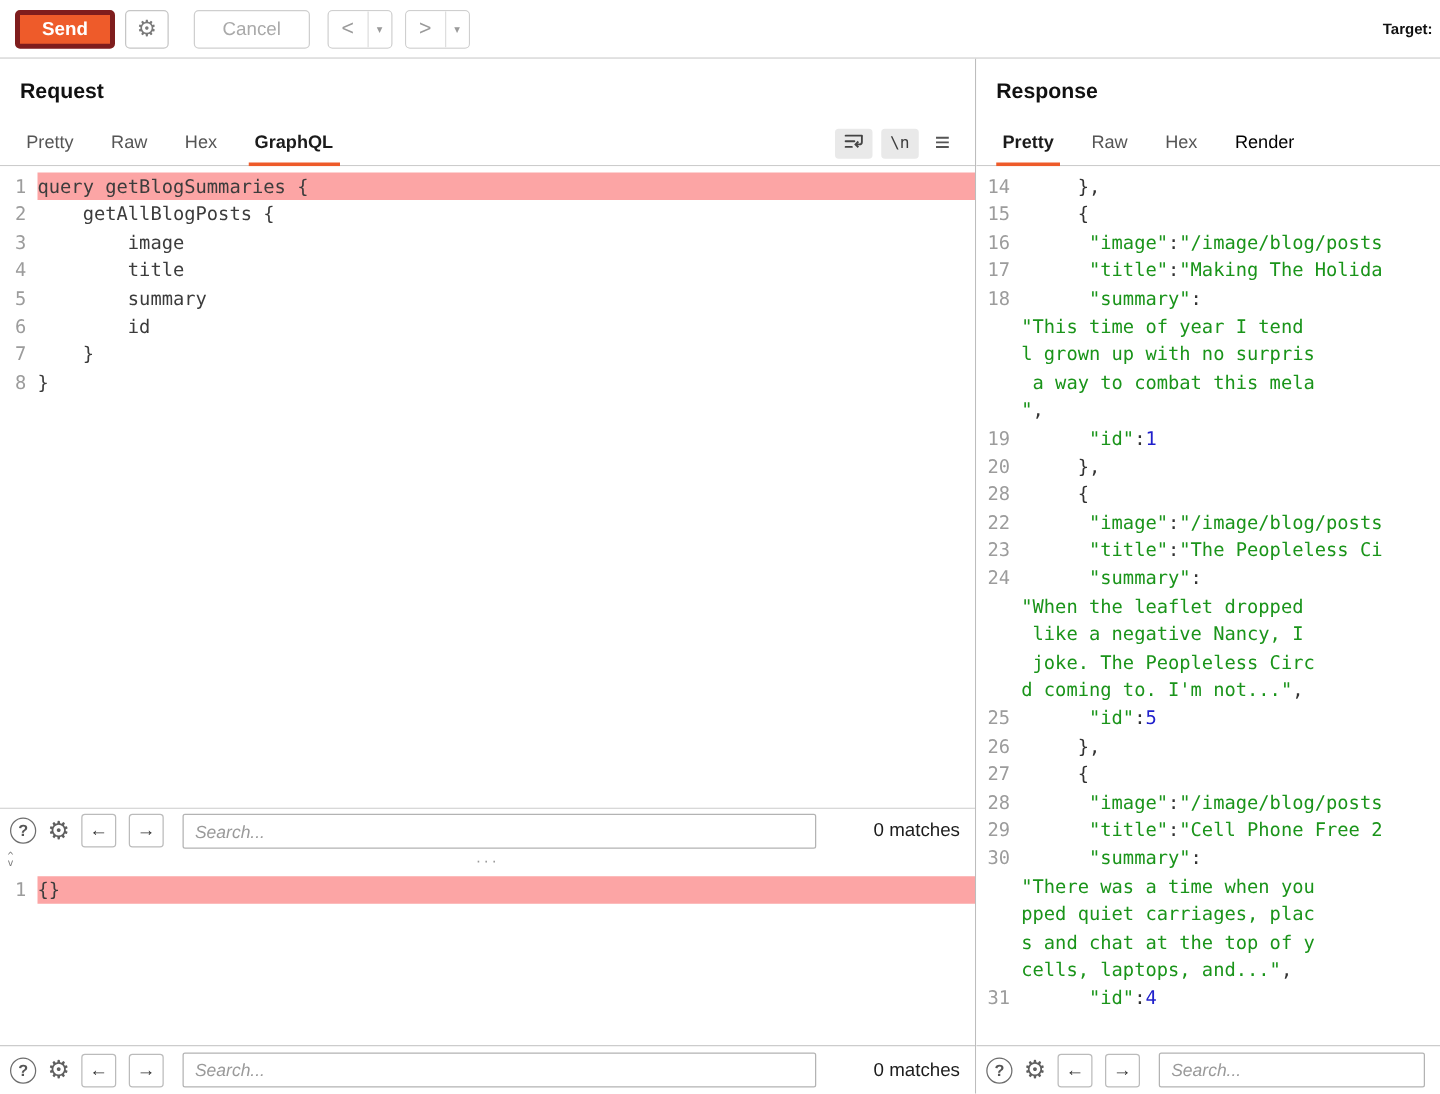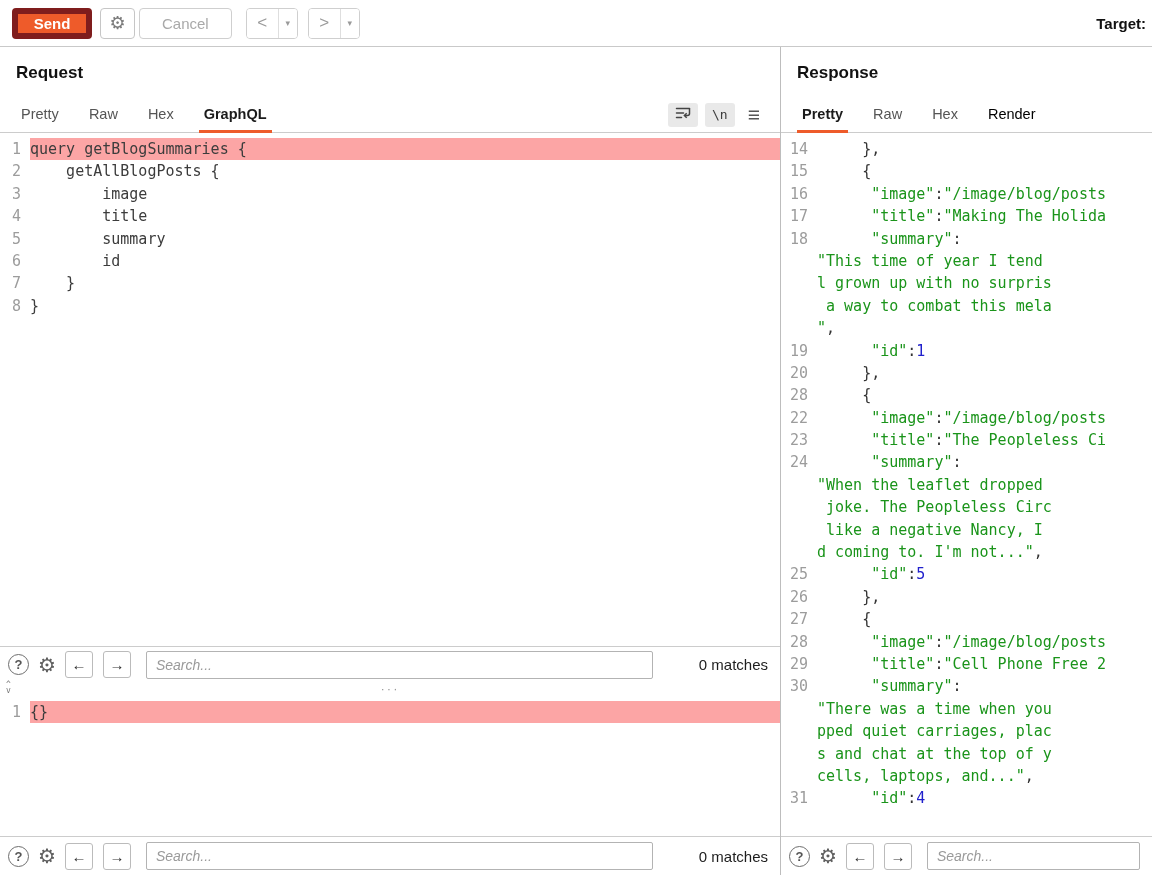--- a/index.html
+++ b/index.html
@@ -9,49 +9,49 @@
     background: #fff; color: #222;
   }
 
   
   .toolbar {
     height: 47px; display: flex; align-items: center;
     padding: 0 4px 0 12px; border-bottom: 1px solid #c9c9c9; background: #fff;
   }
   .btn-send {
     width: 80px; height: 31px; border-radius: 4px;
-    background: var(--accent, #ee5b2a); border: 6px solid #7f1d1d;
+    background: var(--accent, #ee5b2a); border: 4px solid #7f1d1d;
     color: #fff; font-weight: bold; font-size: 15px; cursor: pointer;
     font-family: inherit;
   }
   .btn-iconbox {
     width: 35px; height: 31px; margin-left: 8px; border: 1px solid #c6c6c6;
     border-radius: 4px; background: #fff; font-size: 18px; color: #7a7a7a;
     display: flex; align-items: center; justify-content: center; cursor: pointer;
   }
   .btn-cancel {
-    height: 31px; margin-left: 4px; padding: 0 22px; border: 1px solid #cfcfcf;
+    height: 31px; margin-left: 20px; padding: 0 22px; border: 1px solid #cfcfcf;
     border-radius: 4px; background: #fff; color: #a9a9a9; font-size: 15px;
     font-family: inherit;
   }
   .split-btn {
     display: flex; align-items: stretch; height: 31px; margin-left: 10px;
     border: 1px solid #cfcfcf; border-radius: 4px; background: #fff; overflow: hidden;
   }
   .split-btn:first-of-type { margin-left: 14px; }
   .split-main {
     width: 31px; border: none; background: #fff; color: #9a9a9a;
     font-size: 17px; display: flex; align-items: center; justify-content: center;
     font-family: inherit;
   }
   .split-arrow {
     width: 19px; border: none; border-left: 1px solid #dedede; background: #fff;
     color: #9a9a9a; font-size: 9px; display: flex; align-items: center; justify-content: center;
   }
-  .target-label { margin-left: auto; font-weight: bold; font-size: 15px; color: #111; padding-right: 2px; white-space: nowrap; }
+  .target-label { margin-left: auto; font-weight: bold; font-size: 12px; color: #111; padding-right: 2px; white-space: nowrap; }
 
   
   .main { display: flex; height: 828px; }
   .panel { display: flex; flex-direction: column; background: #fff; }
   .panel.request { width: 781px; border-right: 1px solid #bdbdbd; }
   .panel.response { flex: 1; min-width: 0; overflow: hidden; }
 
   .panel-header { height: 50px; padding: 16px 16px 0; font-size: 17px; font-weight: bold; color: #111; }
 
   
@@ -267,22 +267,22 @@
         <div class="code-row"><span class="gutter"></span><span class="code-text"><span class="tok-str">l grown up with no surpris</span></span></div>
         <div class="code-row"><span class="gutter"></span><span class="code-text"><span class="tok-str"> a way to combat this mela</span></span></div>
         <div class="code-row"><span class="gutter"></span><span class="code-text"><span class="tok-str">"</span><span class="tok-pun">,</span></span></div>
         <div class="code-row"><span class="gutter">19</span><span class="code-text"><span class="tok-str">      "id"</span><span class="tok-pun">:</span><span class="tok-num">1</span></span></div>
         <div class="code-row"><span class="gutter">20</span><span class="code-text"><span class="tok-pun">     },</span></span></div>
         <div class="code-row"><span class="gutter">28</span><span class="code-text"><span class="tok-pun">     {</span></span></div>
         <div class="code-row"><span class="gutter">22</span><span class="code-text"><span class="tok-str">      "image"</span><span class="tok-pun">:</span><span class="tok-str">"/image/blog/posts</span></span></div>
         <div class="code-row"><span class="gutter">23</span><span class="code-text"><span class="tok-str">      "title"</span><span class="tok-pun">:</span><span class="tok-str">"The Peopleless Ci</span></span></div>
         <div class="code-row"><span class="gutter">24</span><span class="code-text"><span class="tok-str">      "summary"</span><span class="tok-pun">:</span></span></div>
         <div class="code-row"><span class="gutter"></span><span class="code-text"><span class="tok-str">"When the leaflet dropped</span></span></div>
+        <div class="code-row"><span class="gutter"></span><span class="code-text"><span class="tok-str"> like a negative Nancy, I</span></span></div>
         <div class="code-row"><span class="gutter"></span><span class="code-text"><span class="tok-str"> joke. The Peopleless Circ</span></span></div>
-        <div class="code-row"><span class="gutter"></span><span class="code-text"><span class="tok-str"> like a negative Nancy, I</span></span></div>
         <div class="code-row"><span class="gutter"></span><span class="code-text"><span class="tok-str">d coming to. I'm not..."</span><span class="tok-pun">,</span></span></div>
         <div class="code-row"><span class="gutter">25</span><span class="code-text"><span class="tok-str">      "id"</span><span class="tok-pun">:</span><span class="tok-num">5</span></span></div>
         <div class="code-row"><span class="gutter">26</span><span class="code-text"><span class="tok-pun">     },</span></span></div>
         <div class="code-row"><span class="gutter">27</span><span class="code-text"><span class="tok-pun">     {</span></span></div>
         <div class="code-row"><span class="gutter">28</span><span class="code-text"><span class="tok-str">      "image"</span><span class="tok-pun">:</span><span class="tok-str">"/image/blog/posts</span></span></div>
         <div class="code-row"><span class="gutter">29</span><span class="code-text"><span class="tok-str">      "title"</span><span class="tok-pun">:</span><span class="tok-str">"Cell Phone Free 2</span></span></div>
         <div class="code-row"><span class="gutter">30</span><span class="code-text"><span class="tok-str">      "summary"</span><span class="tok-pun">:</span></span></div>
         <div class="code-row"><span class="gutter"></span><span class="code-text"><span class="tok-str">"There was a time when you</span></span></div>
         <div class="code-row"><span class="gutter"></span><span class="code-text"><span class="tok-str">pped quiet carriages, plac</span></span></div>
         <div class="code-row"><span class="gutter"></span><span class="code-text"><span class="tok-str">s and chat at the top of y</span></span></div>

